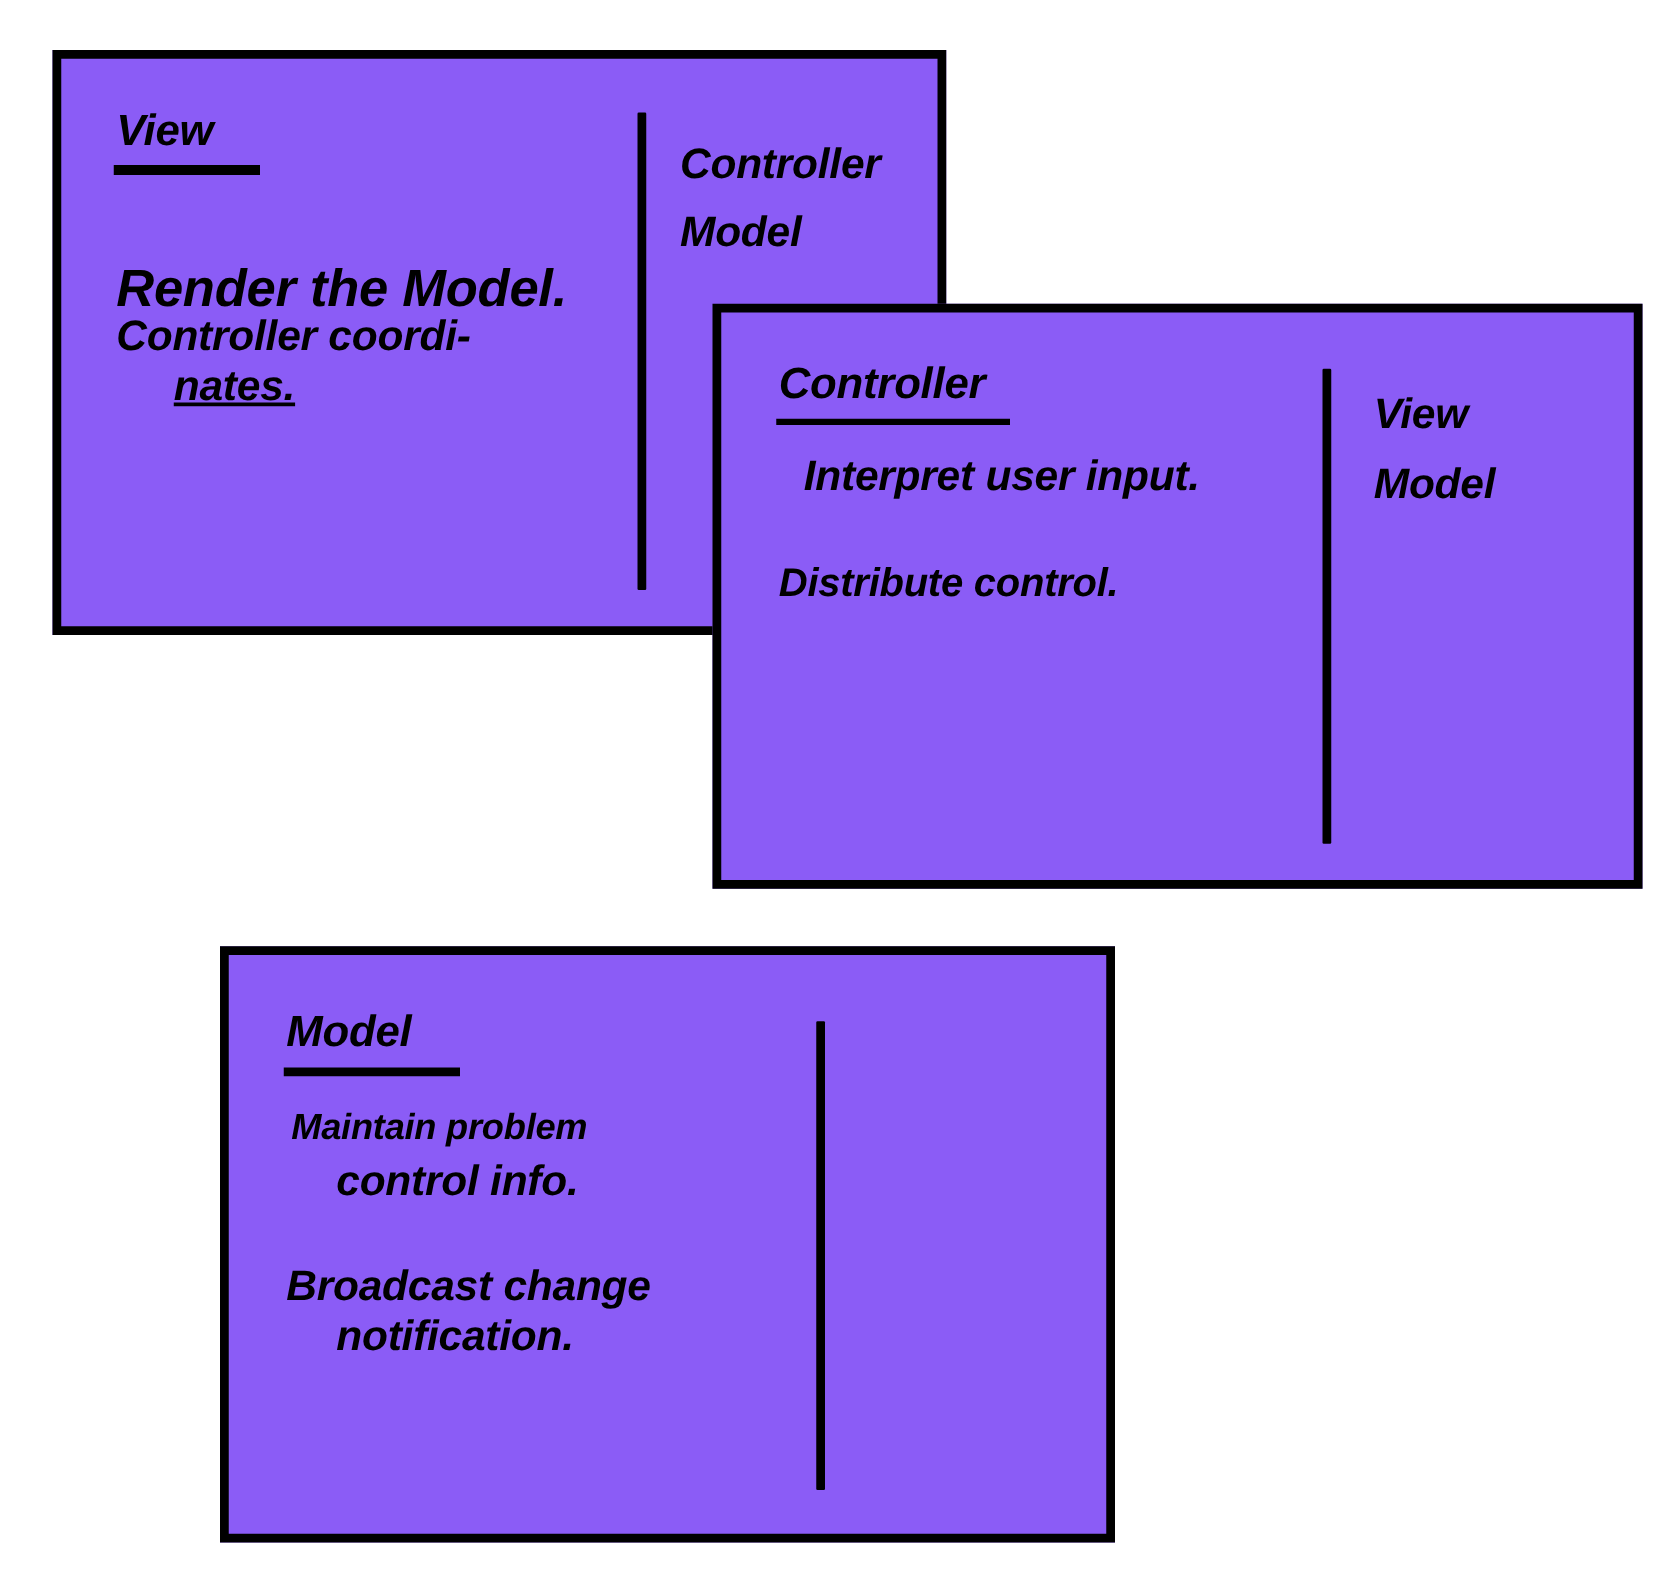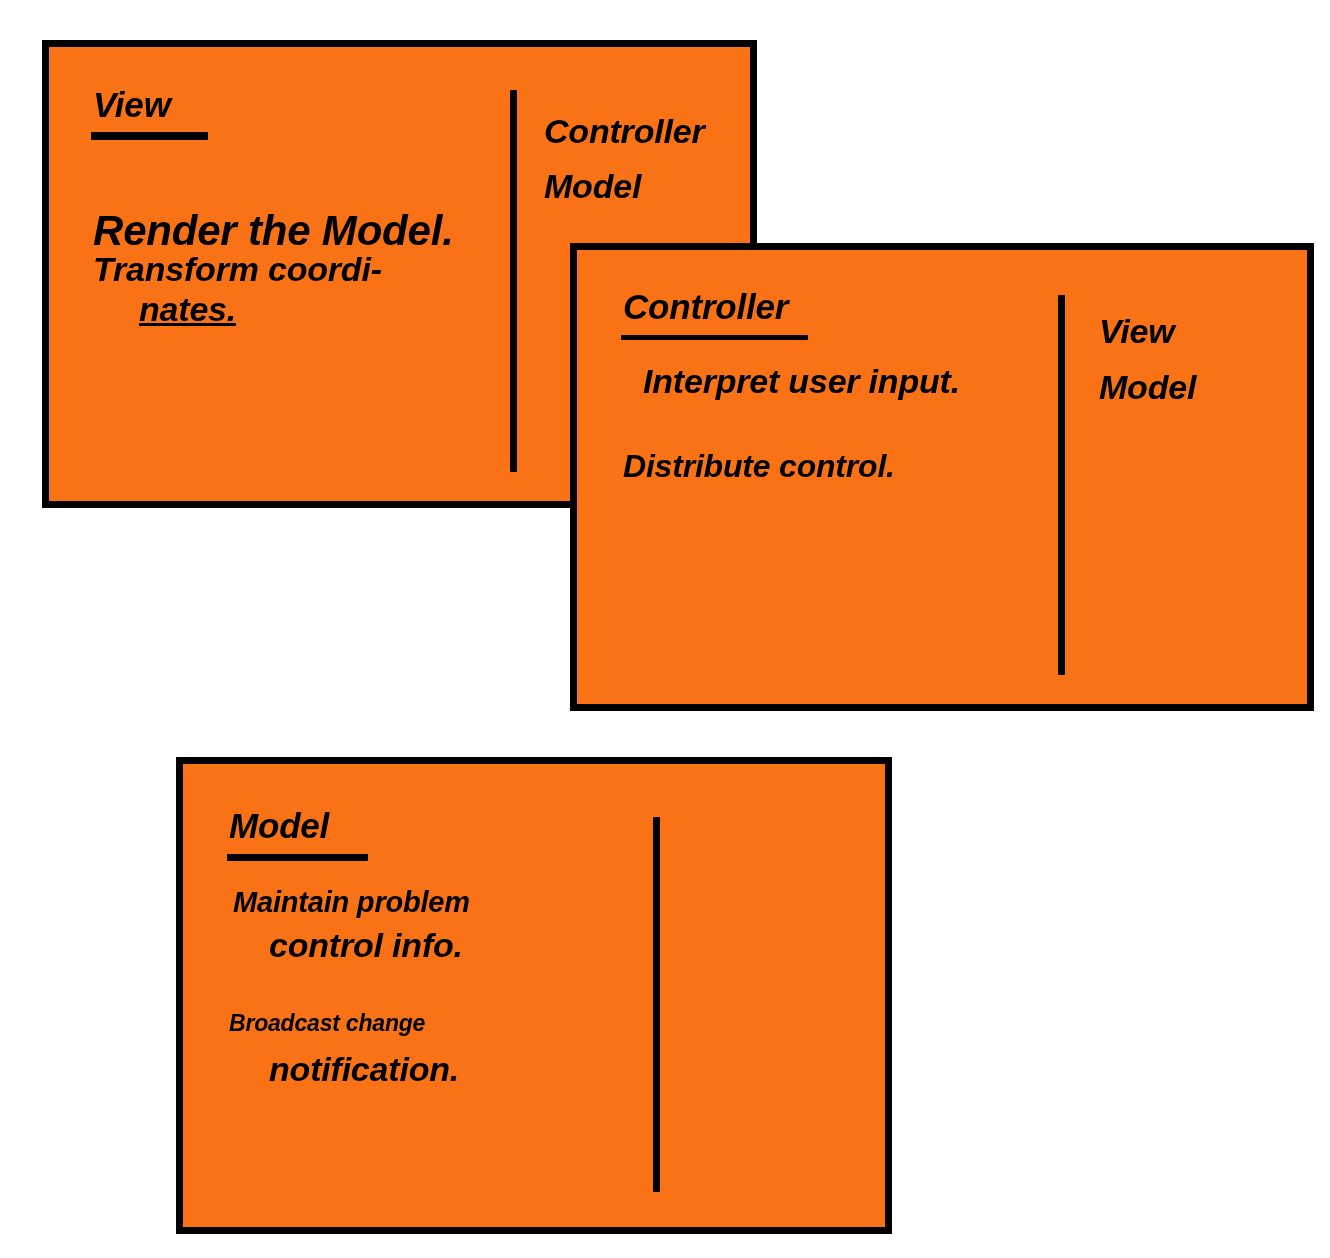--- a/index.html
+++ b/index.html
@@ -16,21 +16,21 @@
     position: relative;
     width: 1330px;
     height: 1258px;
     background: #ffffff;
     overflow: hidden;
   }
 
   
   .crc-card {
     position: absolute;
-    background: #f97316;
+    background: #8b5cf6;
     border: 7px solid #000000;
     box-sizing: border-box;
   }
 
   
   #card-view       { left: 42px;  top: 40px;   width: 715px; height: 468px;  z-index: 1; }
   #card-controller { left: 570px; top: 243px;  width: 744px; height: 468px;  z-index: 2; }
   #card-model      { left: 176px; top: 757px;  width: 716px; height: 477px;  z-index: 3; }
 
   
@@ -99,39 +99,39 @@
   #card-controller .r1         { left: 46px;  top: 112px; font-size: 34px; margin-left: 20px; }
   #card-controller .r2a        { left: 46px;  top: 198px; font-size: 32px; }
   #card-controller .c1         { left: 522px; top: 62px;  font-size: 34px; }
   #card-controller .c2         { left: 522px; top: 118px; font-size: 34px; }
 
   
   #card-model .card-title  { left: 46px;  top: 42px;  font-size: 35px; }
   #card-model .title-rule  { left: 44px;  top: 90px;  width: 141px; height: 7px; }
   #card-model .r1a         { left: 50px;  top: 122px; font-size: 29px; }
   #card-model .r1b         { left: 86px;  top: 162px; font-size: 34px; }
-  #card-model .r2a         { left: 46px;  top: 246px; font-size: 23px; font-style: italic; }
+  #card-model .r2a         { left: 46px;  top: 246px; font-size: 34px; font-style: italic; }
   #card-model .r2b         { left: 86px;  top: 286px; font-size: 34px; }
 </style>
 </head>
 <body>
 
 <div id="canvas">
 
   <div class="crc-card" id="card-view">
 
     <div class="divider"></div>
 
     <div class="resp-col">
       <div class="card-title">View</div>
       <div class="title-rule"></div>
 
       <div class="resp-line r1">Render the Model.</div>
 
-      <div class="resp-line r2a">Transform coordi-</div>
+      <div class="resp-line r2a">Controller coordi-</div>
       <div class="resp-line r2b indent">nates.</div>
     </div>
 
     <div class="collab-col">
       <div class="collab-line c1">Controller</div>
       <div class="collab-line c2">Model</div>
     </div>
   </div>
 
   <div class="crc-card" id="card-controller">

